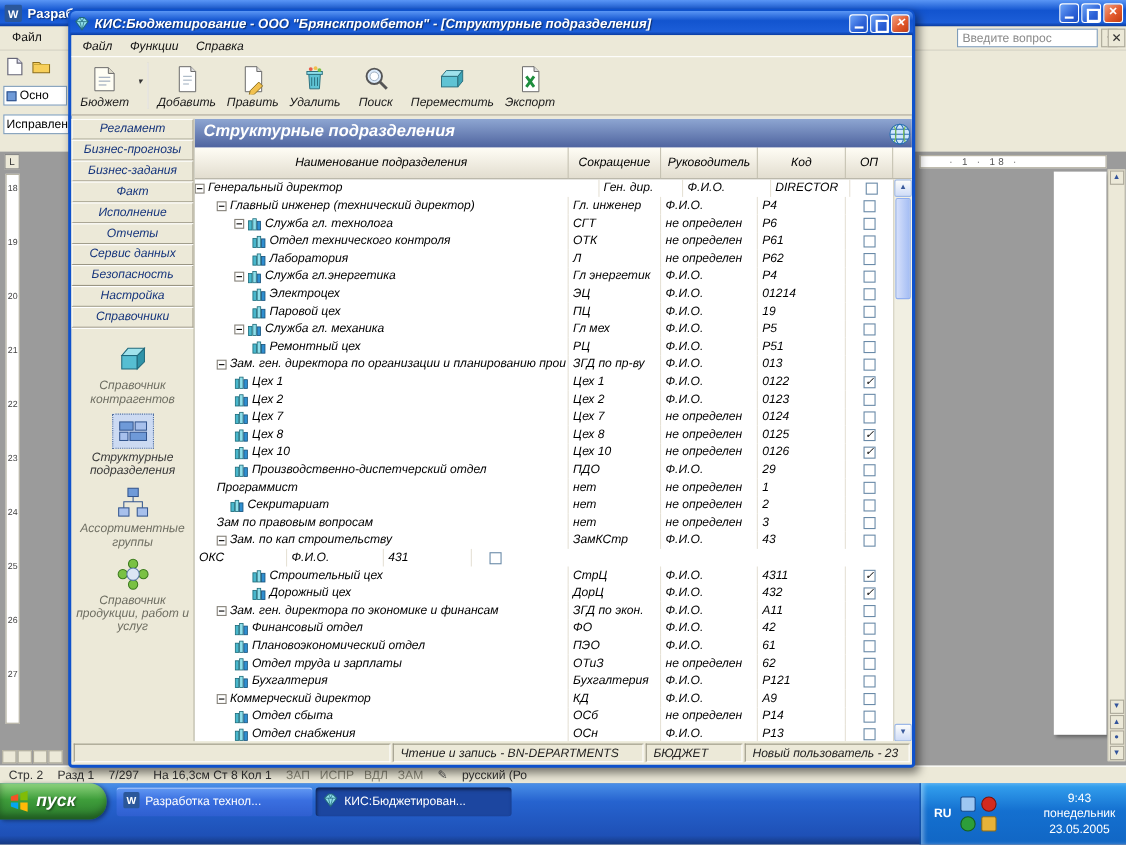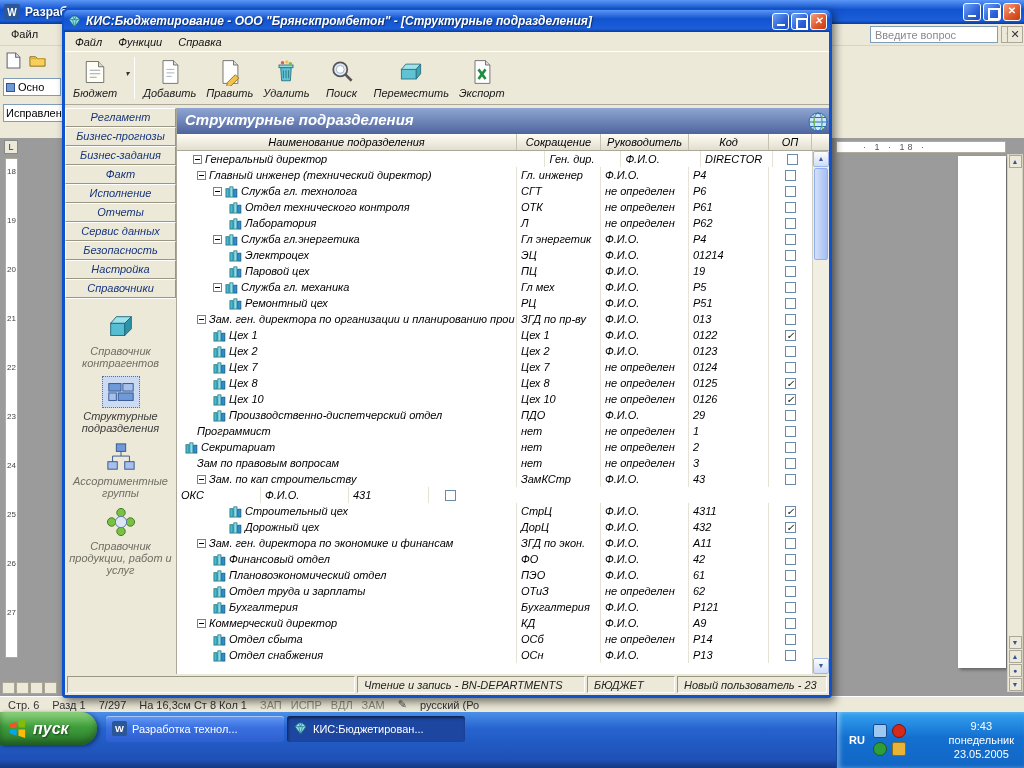--- a/index.html
+++ b/index.html
@@ -77,21 +77,21 @@
   .nav-item{display:flex;flex-direction:column;align-items:center;gap:2px;width:104px;color:#6e6e62;text-align:center;line-height:12px;}
   .nav-item .nicon{width:38px;height:32px;display:flex;align-items:center;justify-content:center;border:1px solid transparent;}
   .nav-item .nicon svg{width:30px;height:30px;}
   .nav-item.selected .nicon{background:#ccdaf2;border:1px dotted #55729e;}
   .nav-item.selected{color:#3a3a3a;}
   .app-content{flex:1;display:flex;flex-direction:column;background:#fff;overflow:hidden;}
   .content-header{height:26px;background:linear-gradient(180deg,#8ea6d2,#4f649f);color:#fff;font-weight:bold;font-size:15px;
     padding:3px 8px;position:relative;flex:none;}
   .globe{position:absolute;right:0px;top:3px;width:22px;height:22px;}
   .globe svg{width:22px;height:22px;}
-  .grid-head{height:17px;display:flex;background:linear-gradient(180deg,#fffdf5,#e2ddcf);border-bottom:1px solid #aca899;flex:none;}
+  .grid-head{height:29px;display:flex;background:linear-gradient(180deg,#fffdf5,#e2ddcf);border-bottom:1px solid #aca899;flex:none;}
   .gh-cell{border-right:1px solid #c6c2b2;display:flex;align-items:center;justify-content:center;overflow:hidden;white-space:nowrap;}
   .grid-body{flex:1;display:flex;overflow:hidden;}
   .rows{flex:1;overflow:hidden;}
   .row{display:flex;height:16px;align-items:center;}
   .cell{height:100%;display:flex;align-items:center;padding-left:4px;border-right:1px solid #e6e2d6;
     overflow:hidden;white-space:nowrap;color:#000;}
   .c-name{gap:3px;}
   .c-op{justify-content:center;padding-left:0;border-right:none;}
   .expand{width:9px;height:9px;border:1px solid #848078;background:#fff;position:relative;flex:none;}
   .expand::after{content:'';position:absolute;left:1px;right:1px;top:3px;height:1px;background:#000;}
@@ -200,21 +200,21 @@
       <span class="sq">▼</span>
     </div>
   </div>
   <div class="view-btns">
     <span class="vb"></span>
     <span class="vb"></span>
     <span class="vb"></span>
     <span class="vb"></span>
   </div>
   <div class="word-statusbar">
-    <span>Стр. 6</span>
+    <span>Стр. 2</span>
     <span>Разд 1</span>
     <span>7/297</span>
     <span>На 16,3см   Ст 8   Кол 1</span>
     <span class="flags" id="word-flags">
         <span class="flag">ЗАП</span>
         <span class="flag">ИСПР</span>
         <span class="flag">ВДЛ</span>
         <span class="flag">ЗАМ</span>
       </span>
     <span class="pencil">✎</span>
@@ -390,21 +390,21 @@
         <div class="grid-head" id="grid-head">
             <div class="gh-cell" style="width: 340px;">Наименование подразделения</div>
             <div class="gh-cell" style="width: 84px;">Сокращение</div>
             <div class="gh-cell" style="width: 88px;">Руководитель</div>
             <div class="gh-cell" style="width: 80px;">Код</div>
             <div class="gh-cell" style="width: 43px;">ОП</div>
           </div>
         <div class="grid-body">
           <div class="rows" id="grid-rows">
               <div class="row">
-                <div class="cell c-name" style="width: 408px; padding-left: 16px;">
+                <div class="cell c-name" style="width: 408px; padding-left: 0;">
                   <span class="expand"></span>
                   <span class="rlabel">Генеральный директор</span>
                 </div>
                 <div class="cell" style="width: 84px;">Ген. дир.</div>
                 <div class="cell" style="width: 88px;">Ф.И.О.</div>
                 <div class="cell" style="width: 80px;">DIRECTOR</div>
                 <div class="cell c-op" style="width: 43px;">
                   <span class="cb"></span>
                 </div>
               </div>
@@ -692,21 +692,21 @@
                   <span class="rlabel">Программист</span>
                 </div>
                 <div class="cell" style="width: 84px;">нет</div>
                 <div class="cell" style="width: 88px;">не определен</div>
                 <div class="cell" style="width: 80px;">1</div>
                 <div class="cell c-op" style="width: 43px;">
                   <span class="cb"></span>
                 </div>
               </div>
               <div class="row">
-                <div class="cell c-name" style="width: 340px; padding-left: 8px;">
+                <div class="cell c-name" style="width: 340px; padding-left: 32px;">
                   <span class="dicon">
                     <svg viewBox="0 0 14 14">
                       <rect x="1" y="4" width="3.4" height="9" fill="#49b7cc" stroke="#1c6b7a" stroke-width="0.8"></rect>
                       <rect x="5.2" y="2" width="3.4" height="11" fill="#8edeea" stroke="#1c6b7a" stroke-width="0.8"></rect>
                       <rect x="9.4" y="4.5" width="3.4" height="8.5" fill="#2f8fd0" stroke="#17517a" stroke-width="0.8"></rect>
                     </svg>
                   </span>
                   <span class="rlabel">Секритариат</span>
                 </div>
                 <div class="cell" style="width: 84px;">нет</div>

